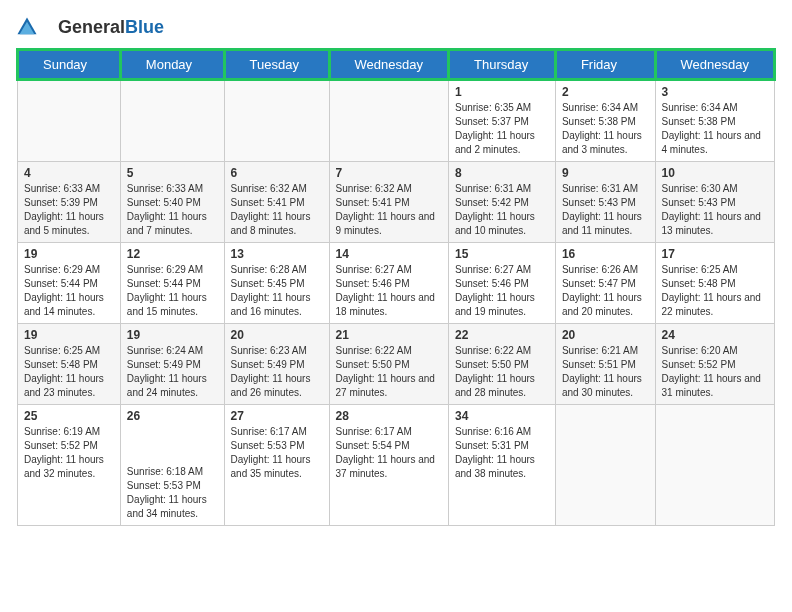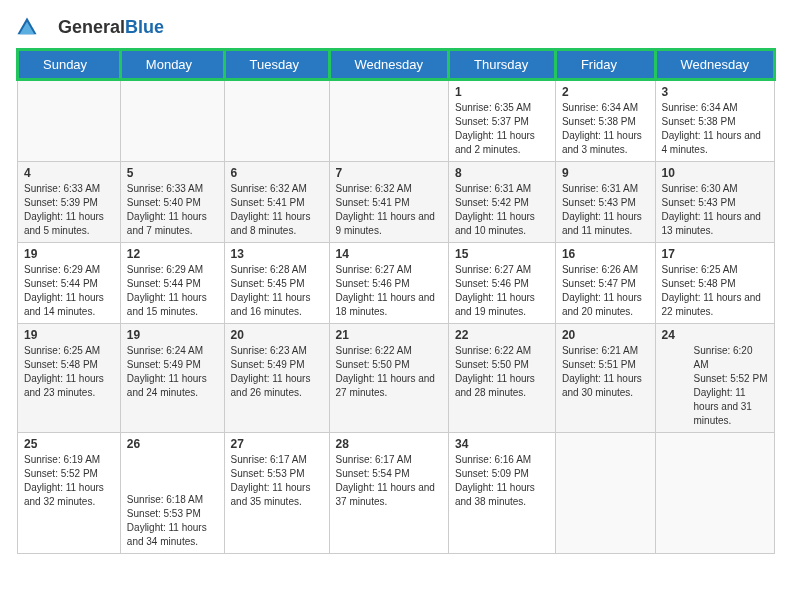--- a/index.html
+++ b/index.html
@@ -270,21 +270,21 @@
 Daylight: 11 hours and 28 minutes.</div>
         </td>
         <td>
           <span class="day-number">20</span>
           <div class="day-info" style="white-space: pre-line;">Sunrise: 6:21 AM
 Sunset: 5:51 PM
 Daylight: 11 hours and 30 minutes.</div>
         </td>
         <td>
           <span class="day-number">24</span>
-          <div class="day-info" style="white-space: pre-line; margin-left: 32px;">Sunrise: 6:20 AM
+          <div class="day-info" style="white-space: pre-line;">Sunrise: 6:20 AM
 Sunset: 5:52 PM
 Daylight: 11 hours and 31 minutes.</div>
         </td>
       </tr>
       <tr>
         <td>
           <span class="day-number">25</span>
           <div class="day-info" style="white-space: pre-line;">Sunrise: 6:19 AM
 Sunset: 5:52 PM
 Daylight: 11 hours and 32 minutes.</div>
@@ -303,20 +303,20 @@
         </td>
         <td>
           <span class="day-number">28</span>
           <div class="day-info" style="white-space: pre-line;">Sunrise: 6:17 AM
 Sunset: 5:54 PM
 Daylight: 11 hours and 37 minutes.</div>
         </td>
         <td>
           <span class="day-number">34</span>
           <div class="day-info" style="white-space: pre-line;">Sunrise: 6:16 AM
-Sunset: 5:09 PM
+Sunset: 5:31 PM
 Daylight: 11 hours and 38 minutes.</div>
         </td>
         <td class="empty-cell"></td>
         <td class="empty-cell"></td>
       </tr>
     </tbody>
 </table>
 
 </body></html>

